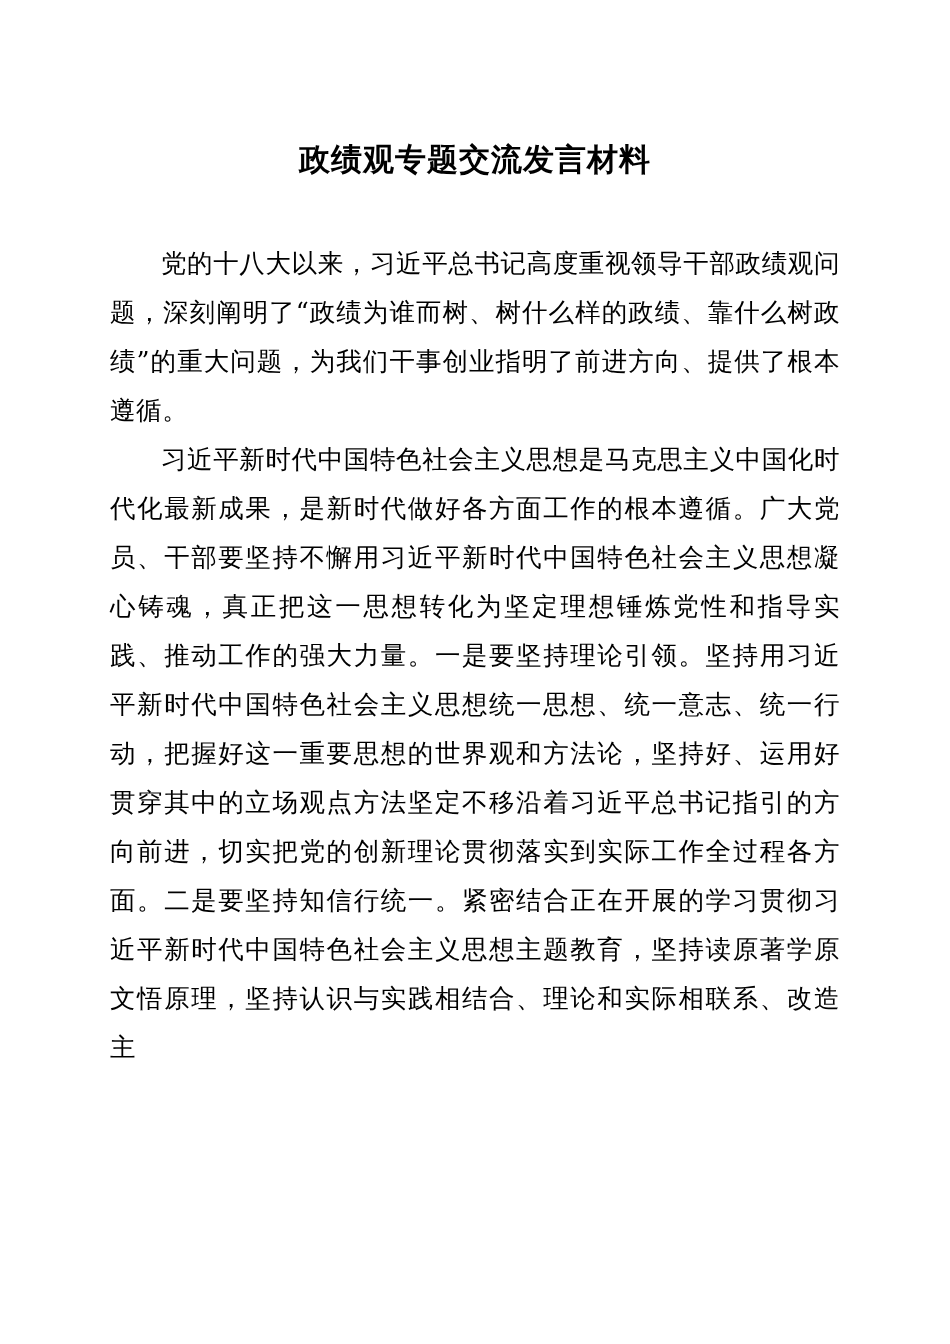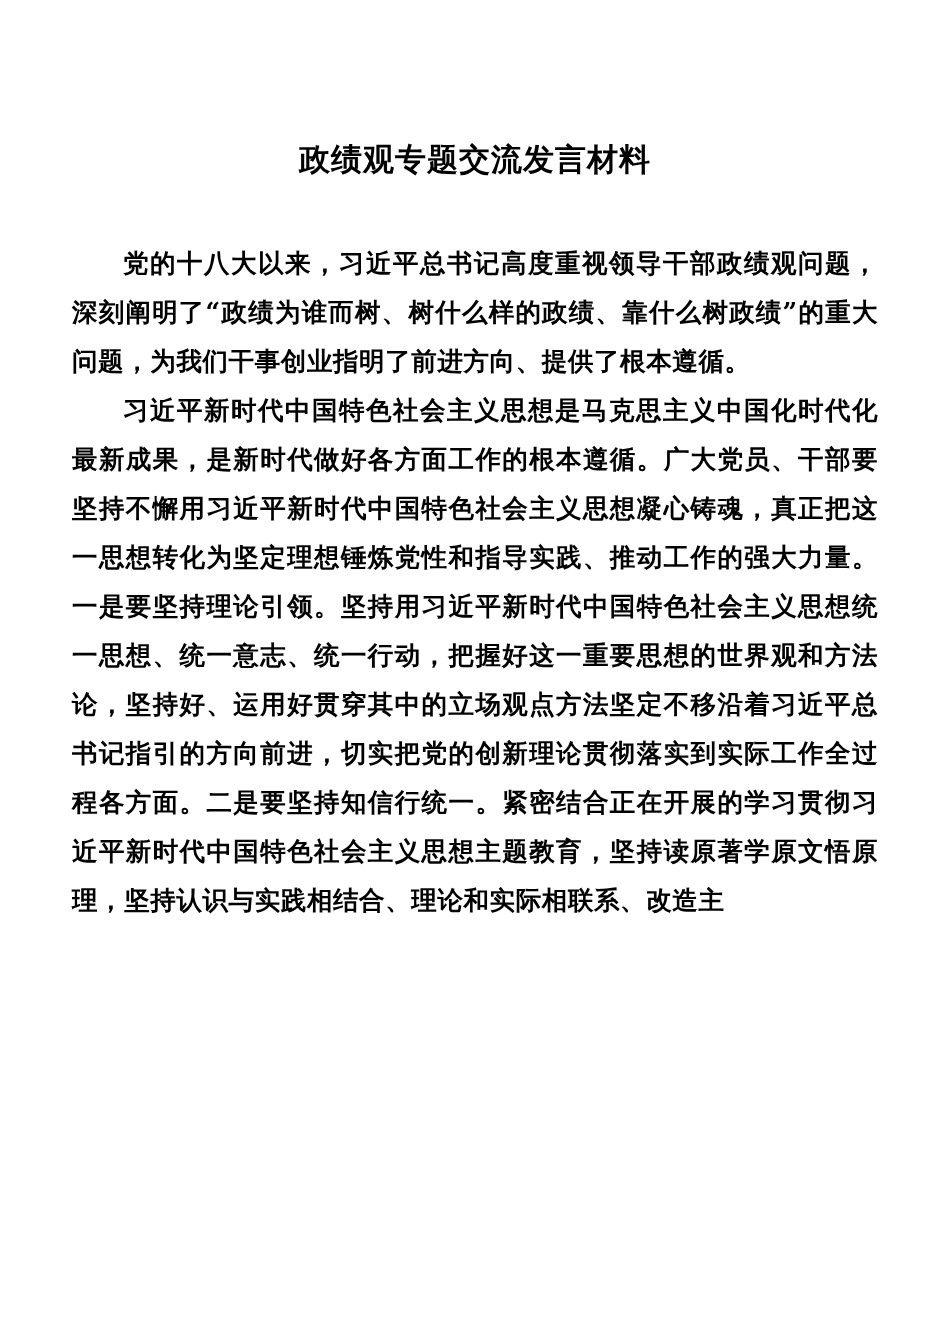--- a/index.html
+++ b/index.html
@@ -13,21 +13,21 @@
     font-family: "DejaVu Sans", "Liberation Sans", sans-serif;
     color: #000000;
     overflow: hidden;
   }
   .page {
     position: relative;
     width: 950px;
     height: 1344px;
     background: #ffffff;
     box-sizing: border-box;
-    padding: 0 72px;
+    padding: 0 110px;
   }
   .doc-title {
     margin: 0;
     padding-top: 138px;
     text-align: center;
     font-size: 31px;
     font-weight: bold;
     letter-spacing: 1px;
     line-height: 1.4;
     font-family: "DejaVu Serif", "Liberation Serif", serif;
@@ -37,21 +37,21 @@
   }
   p.para {
     margin: 0;
     font-size: 25.5px;
     line-height: 49px;
     text-indent: 2em;
     letter-spacing: 0.6px;
     text-align: justify;
     text-justify: inter-ideograph;
     font-family: "DejaVu Serif", "Liberation Serif", serif;
-    font-weight: bold;
+    font-weight: normal;
   }
   p.para.heading {
     font-weight: normal;
   }
 </style>
 </head>
 <body>
 
 <div class="page">
 

